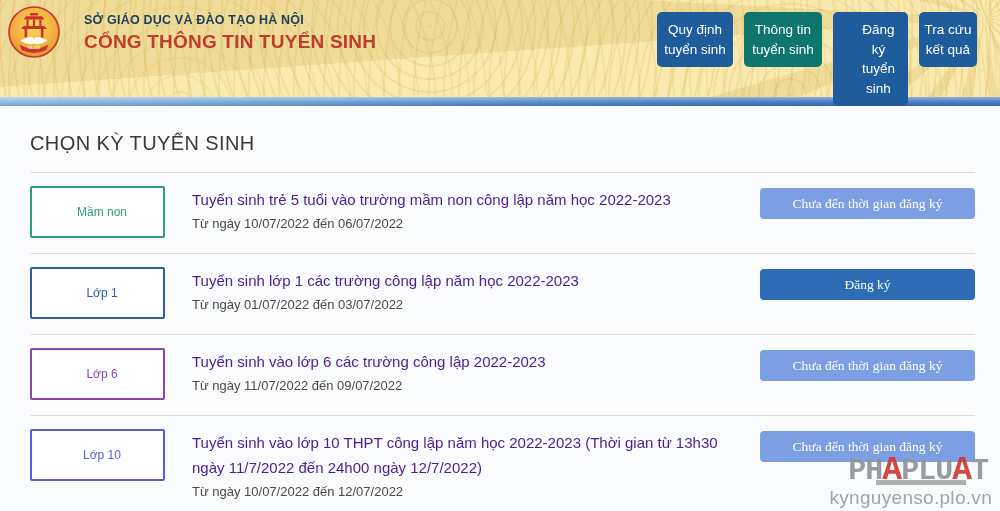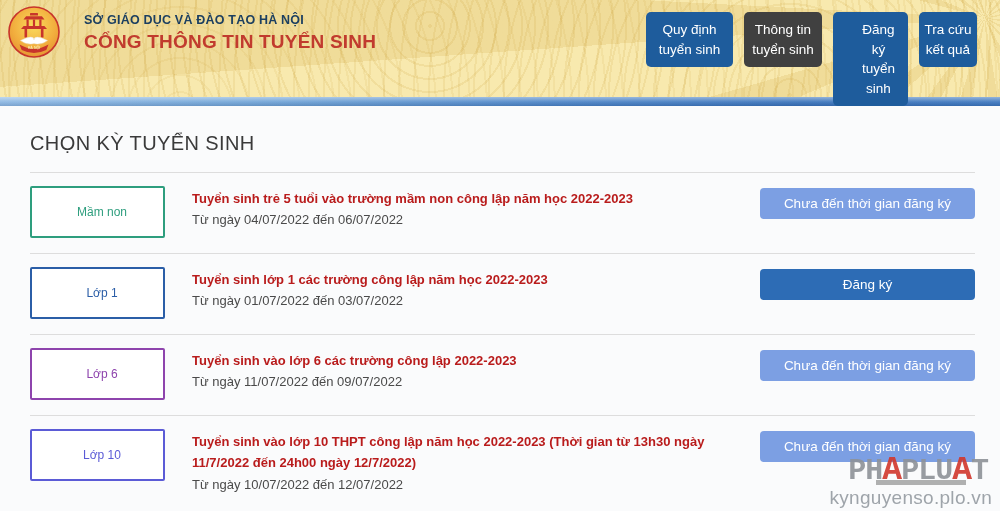--- a/index.html
+++ b/index.html
@@ -23,21 +23,21 @@
   .brand-text { position:absolute; left:84px; top:13px; }
   .dept-name { font-size:12.5px; font-weight:bold; color:#1C3F60; letter-spacing:0.2px; }
   .portal-name { font-size:19px; font-weight:bold; color:#C13B2E; margin-top:4px; letter-spacing:0.2px; }
 
   .nav { position:absolute; top:12px; right:23px; display:flex; gap:11px; align-items:flex-start; }
   .nav-btn {
     background:#1E5C9C; color:#fff; border:none; border-radius:5px;
     font-family:inherit; font-size:13.5px; line-height:1.45; text-align:center;
     padding:8px 4px; min-height:55px; cursor:pointer; display:block;
   }
-  .nav-btn:nth-of-type(1){ width:87px; }
+  .nav-btn:nth-of-type(1){ width:76px; }
   .nav-btn:nth-of-type(2){ width:78px; }
   .nav-btn:nth-of-type(3){ width:75px; padding-left:26px; padding-right:10px; }
   .nav-btn:nth-of-type(4){ width:58px; }
   .nav-btn:nth-of-type(5){ width:90px; }
 
   .sky-stripe {
     height:9px;
     background:
       linear-gradient(180deg, rgba(255,255,255,0.45) 0%, rgba(255,255,255,0.08) 55%, rgba(0,0,30,0.10) 100%),
       linear-gradient(90deg, #8AB6E2 0%, #6FA3D6 25%, #4A83C6 55%, #3872BA 80%, #3B76BE 100%);
@@ -54,26 +54,26 @@
     border-top:1px solid #DDDDDD; padding:13px 0 15px 0;
   }
   .grade-box {
     width:135px; height:52px; flex:0 0 135px;
     border:2px solid var(--accent, #888); border-radius:2px;
     display:flex; align-items:center; justify-content:center;
     background:#fff;
   }
   .grade-label { font-size:12px; color:var(--accent, #888);margin-left:9px; }
   .row-main { flex:1 1 auto; padding:2px 20px 0 27px; min-width:0; }
-  .row-title { font-size:13px; font-weight:bold; color:#b91c1c; line-height:1.65; }
+  .row-title { font-size:15px; font-weight:normal; color:#4c1d95; line-height:1.65; }
   .row-date { font-size:13px; color:#4A4A4A; margin-top:3px; }
   .row-action { flex:0 0 215px; padding-top:2px; }
   .action-btn {
     width:215px; height:31px; border:none; border-radius:4px;
-    color:#FFFFFF; font-family:Liberation Sans, sans-serif; font-size:13.5px; cursor:pointer;
+    color:#FFFFFF; font-family:Liberation Serif, serif; font-size:13.5px; cursor:pointer;
   }
 
   
   .watermark {
     position:absolute; right:8px; bottom:4px; text-align:right;
     pointer-events:none; z-index:5; line-height:1;
   }
   .wm-brand {
     font-family:Liberation Mono, monospace;
     font-weight:bold; font-size:30px; letter-spacing:-1px; opacity:0.9;
@@ -121,38 +121,38 @@
       </svg>
     </div>
 
     <div class="brand-text">
       <div class="dept-name">SỞ GIÁO DỤC VÀ ĐÀO TẠO HÀ NỘI</div>
       <div class="portal-name">CỔNG THÔNG TIN TUYỂN SINH</div>
     </div>
 
     <nav class="nav" id="nav">
         <button class="nav-btn" style="background: rgb(30, 92, 156);">Quy định tuyển sinh</button>
-        <button class="nav-btn" style="background: #404040;">Thông tin tuyển sinh</button>
+        <button class="nav-btn" style="background: #0f766e;">Thông tin tuyển sinh</button>
         <button class="nav-btn" style="background: rgb(30, 92, 156);">Đăng ký tuyển sinh</button>
         <button class="nav-btn" style="background: rgb(30, 92, 156);">Tra cứu kết quả</button>
       </nav>
   </div>
 
   <div class="sky-stripe"></div>
 
   <div class="main">
     <h1 class="page-heading">CHỌN KỲ TUYỂN SINH</h1>
     <div id="rows">
         <div class="row" style="--accent: #2E9E7E;">
     <div class="grade-box">
       <span class="grade-label">Mầm non</span>
     </div>
     <div class="row-main">
       <div class="row-title">Tuyển sinh trẻ 5 tuổi vào trường mầm non công lập năm học 2022-2023</div>
-      <div class="row-date">Từ ngày 04/07/2022 đến 06/07/2022</div>
+      <div class="row-date">Từ ngày 10/07/2022 đến 06/07/2022</div>
     </div>
     <div class="row-action">
       <button class="action-btn" style="background: rgb(124, 159, 227);">Chưa đến thời gian đăng ký</button>
     </div>
   </div>
         <div class="row" style="--accent: #2B5EA7;">
     <div class="grade-box">
       <span class="grade-label">Lớp 1</span>
     </div>
     <div class="row-main">

